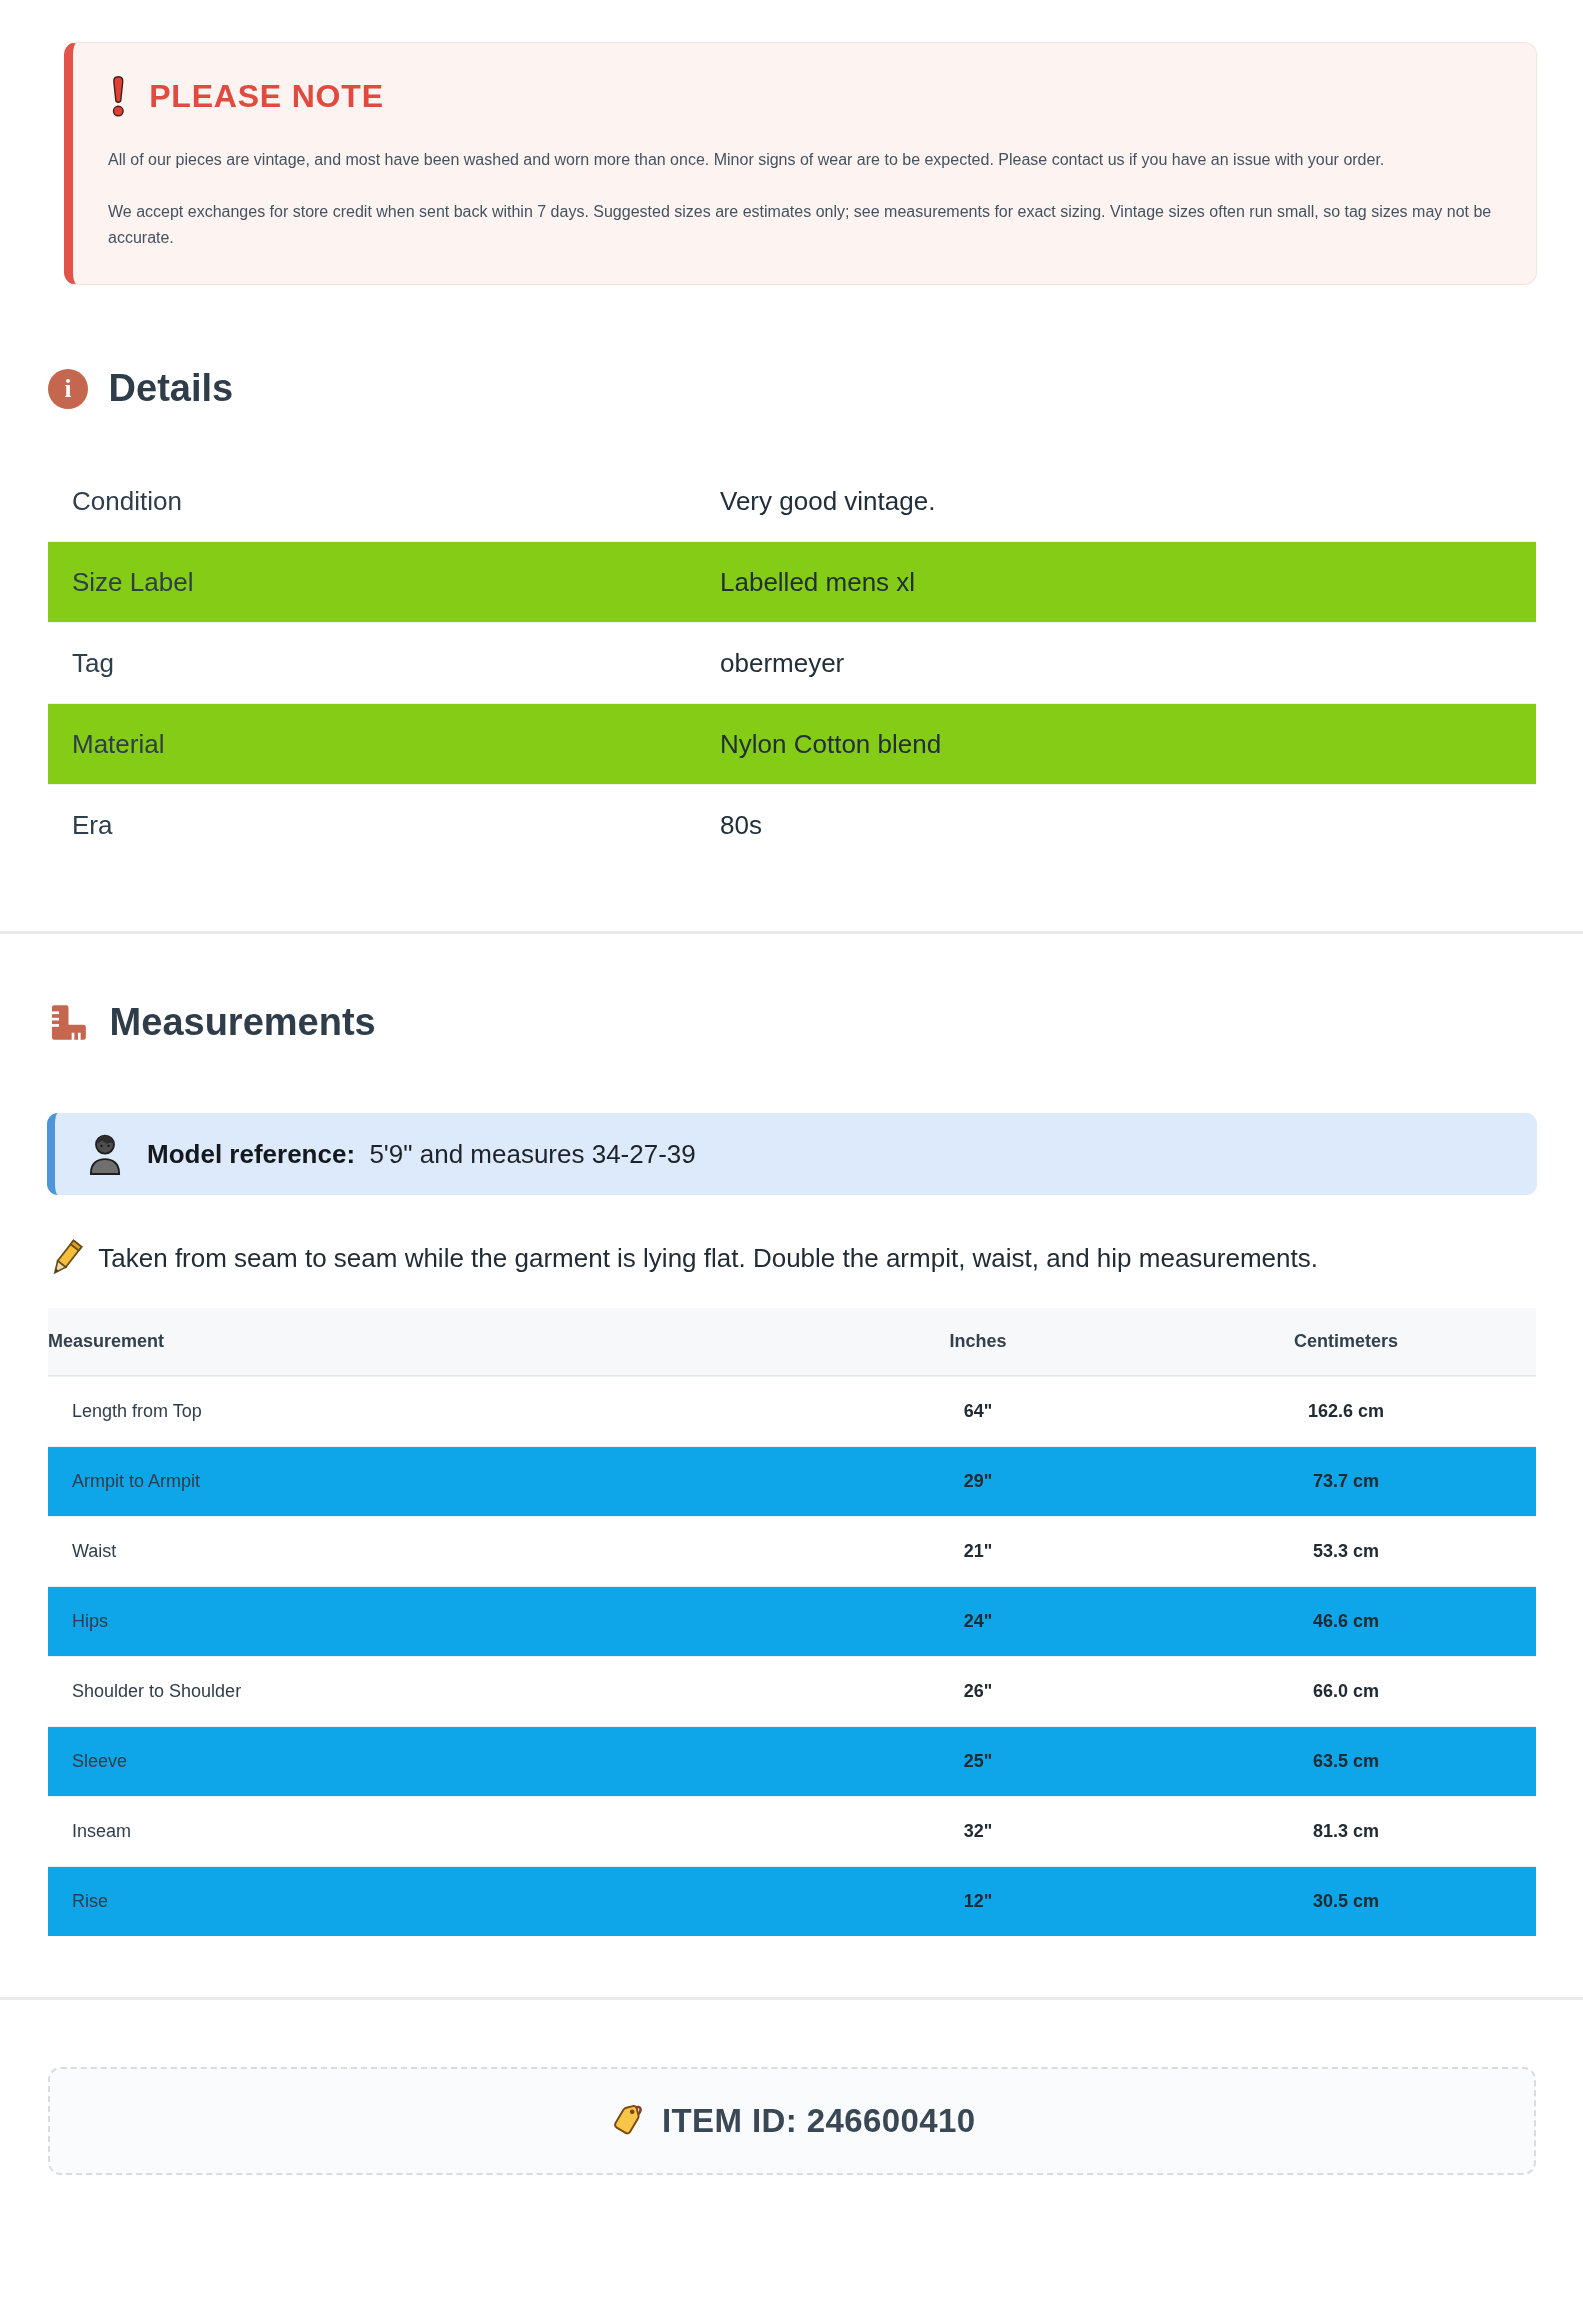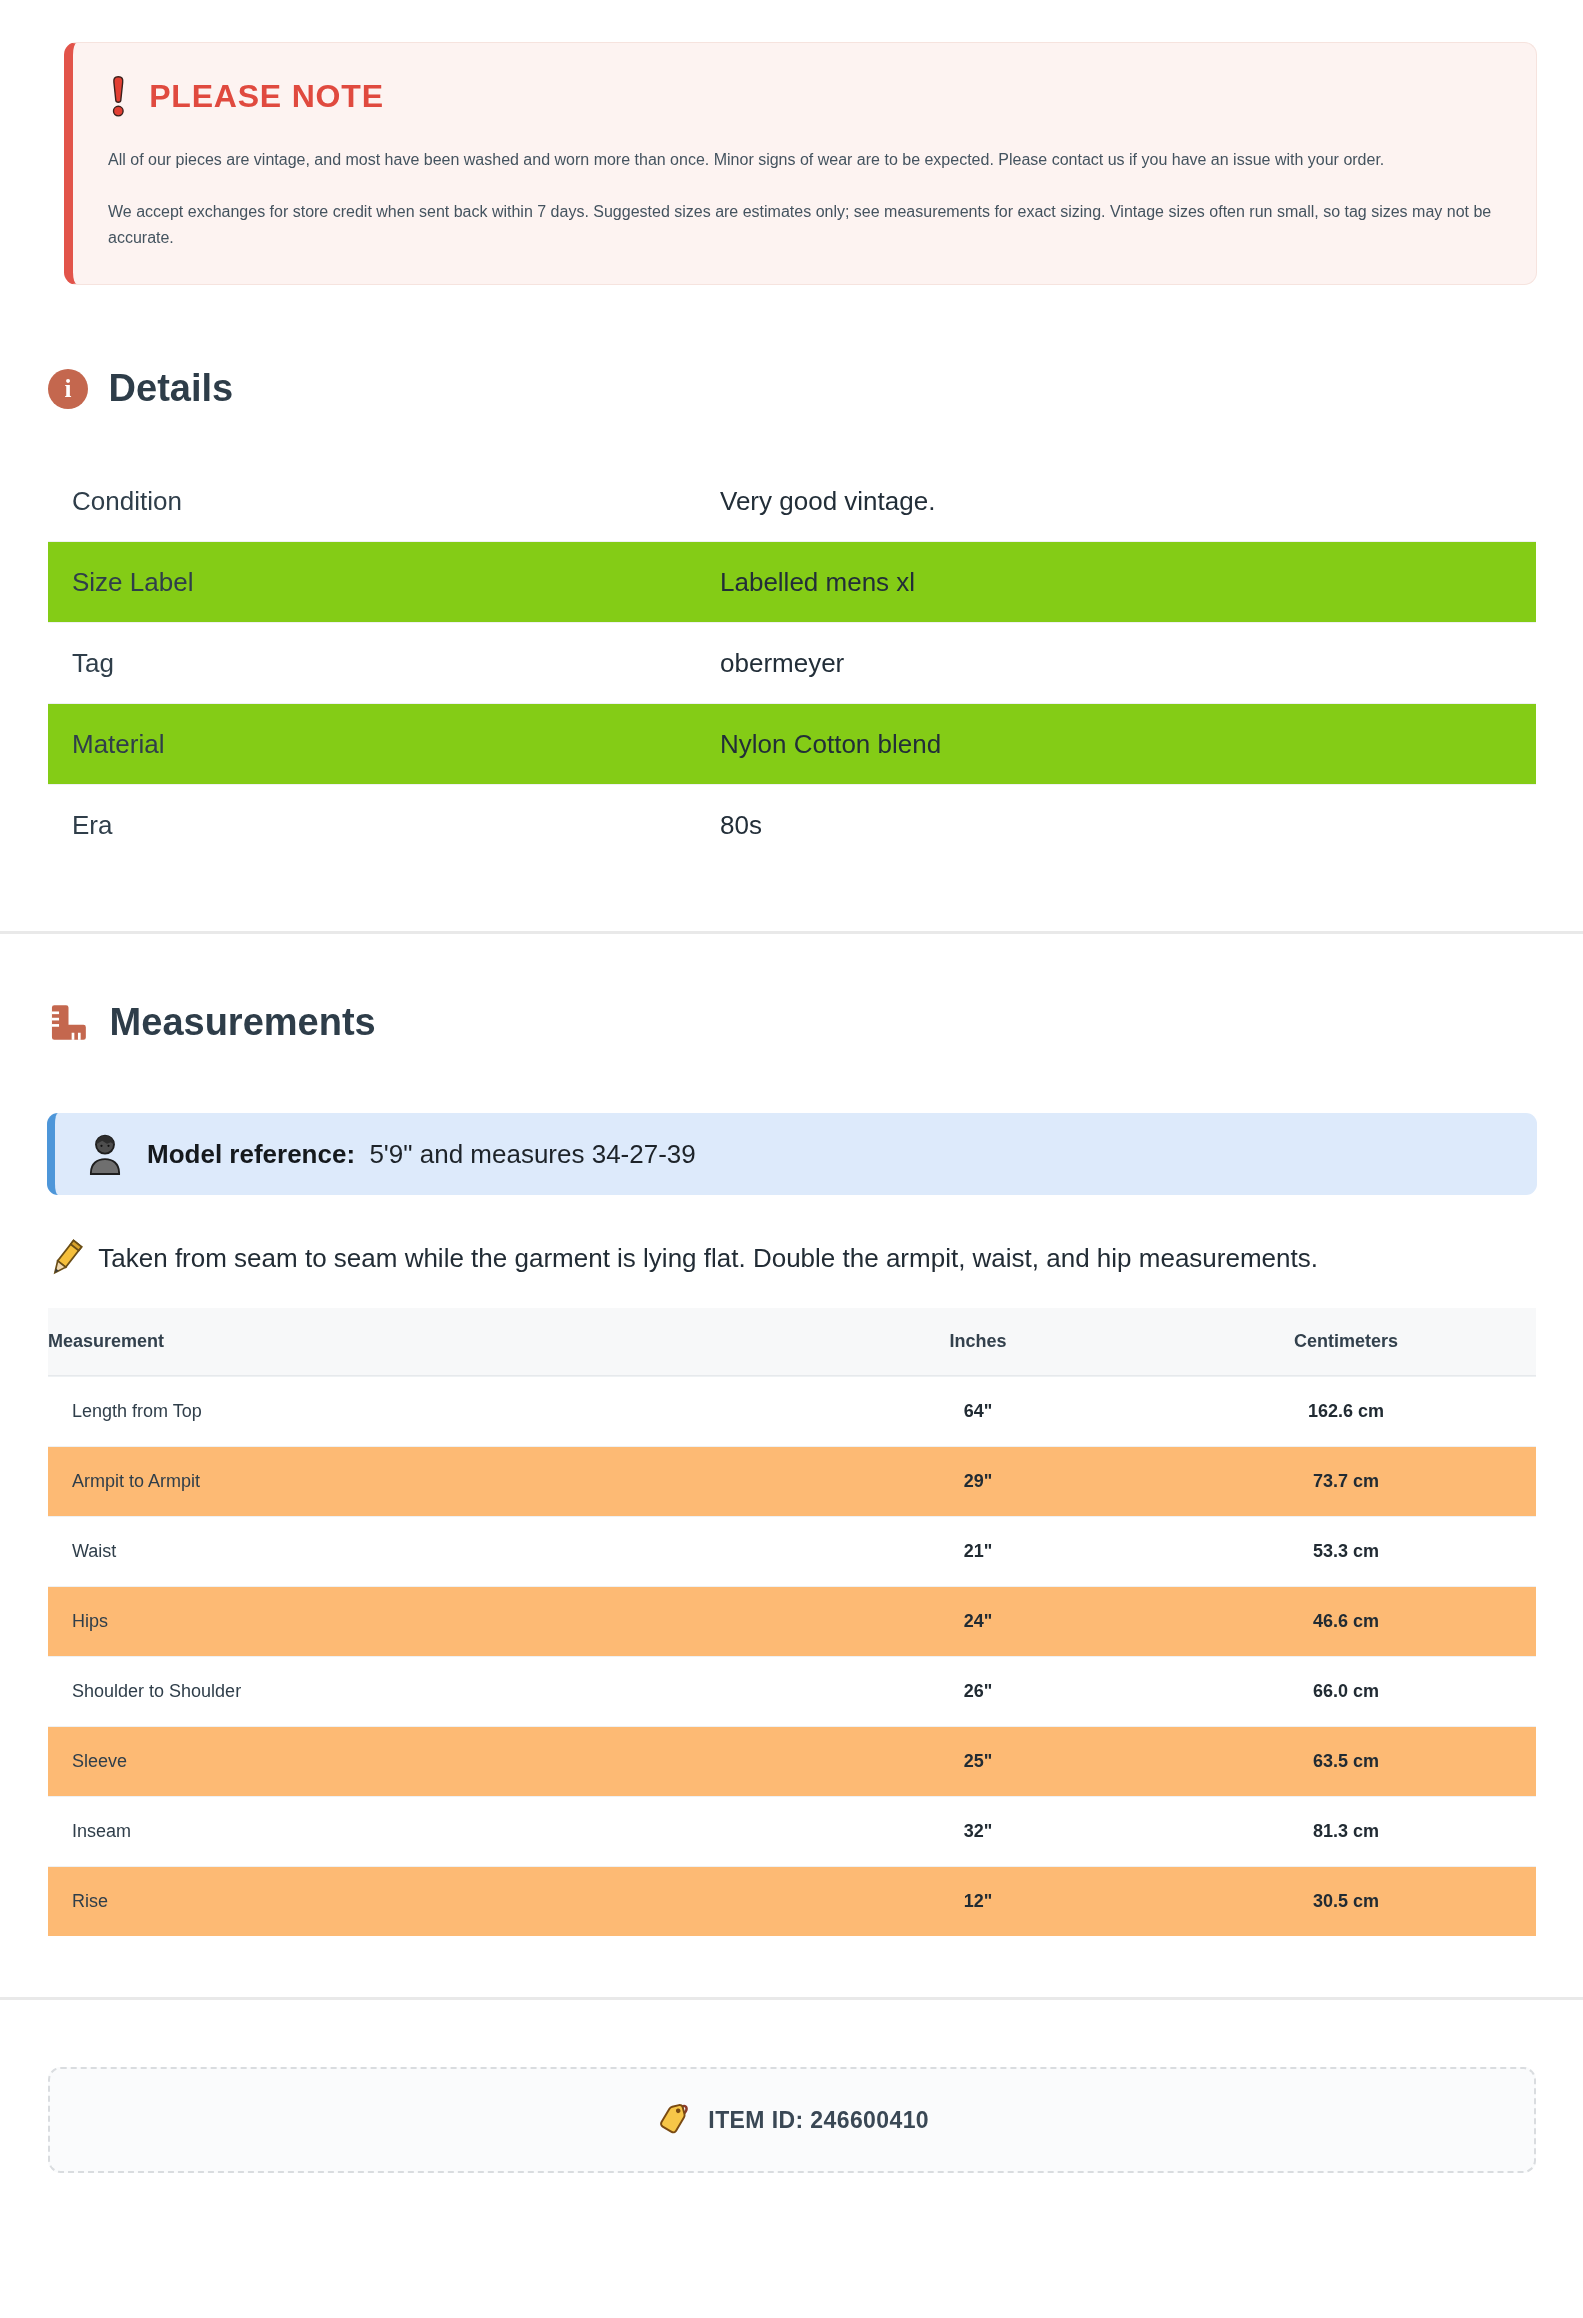--- a/index.html
+++ b/index.html
@@ -74,38 +74,38 @@
   .note-line {
     margin:43px 48px 0 48px;
     display:flex; align-items:center; gap:14.3px;
     font-size:26px; color:#222c35;
   }
 
   
   .m-table { margin:28.5px 48px 0 48px; }
   .m-row { display:flex; align-items:center; border-top:0.8px solid #eef1f3; }
   .m-row.head { background:#f7f8f9; border-top:none; border-bottom:0.8px solid #e6e9ec; }
-  .m-row.stripe { background:#fdba74; }
+  .m-row.stripe { background:#0ea5e9; }
   .m-cell { padding:24px 0; font-size:18px; }
   .m-row.head .m-cell { padding:23px 0; font-weight:700; color:#33414d; }
   .c-name { flex:1; padding-left:24px; color:#2f3e4a; }
   .c-in  { width:356px; text-align:center; }
   .c-cm  { width:380px; text-align:center; }
   .m-row:not(.head) .c-in, .m-row:not(.head) .c-cm { font-weight:700; color:#212b33; }
 
   
   .item-box {
     margin:67px 48px 0 48px;
     background:#fafbfc;
     border:2.4px dashed #d9dcdf;
     border-radius:12.7px;
     padding:33px 0;
     display:flex; align-items:center; justify-content:center; gap:17.4px;
   }
-  .item-id { font-size:23px; font-weight:700; color:#3a4855; letter-spacing:0.4px; }
+  .item-id { font-size:33px; font-weight:700; color:#3a4855; letter-spacing:0.4px; }
 
   .icon { flex:0 0 auto; display:inline-flex; }
 </style>
 </head>
 <body>
 
 <section class="alert">
   <div class="alert-title-row">
     <span class="icon">
       <svg width="20.6" height="43" viewBox="0 0 24 50">

